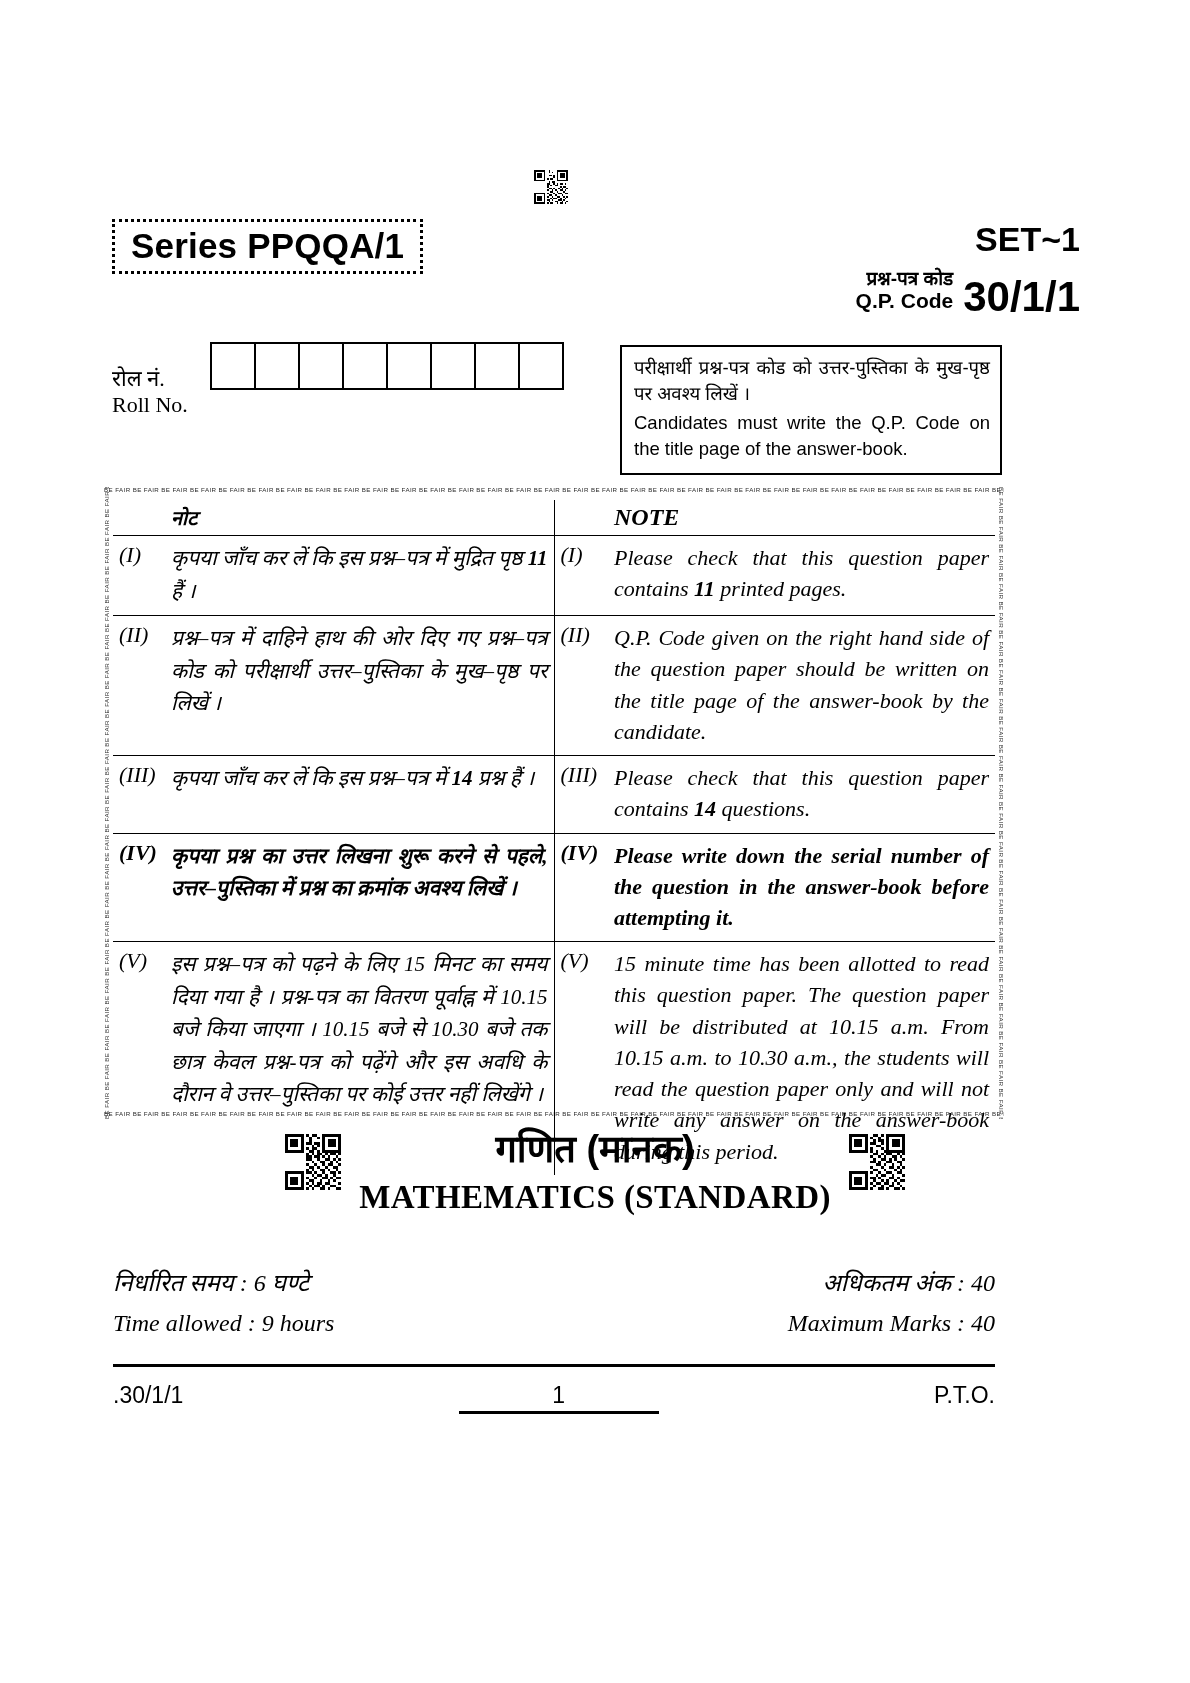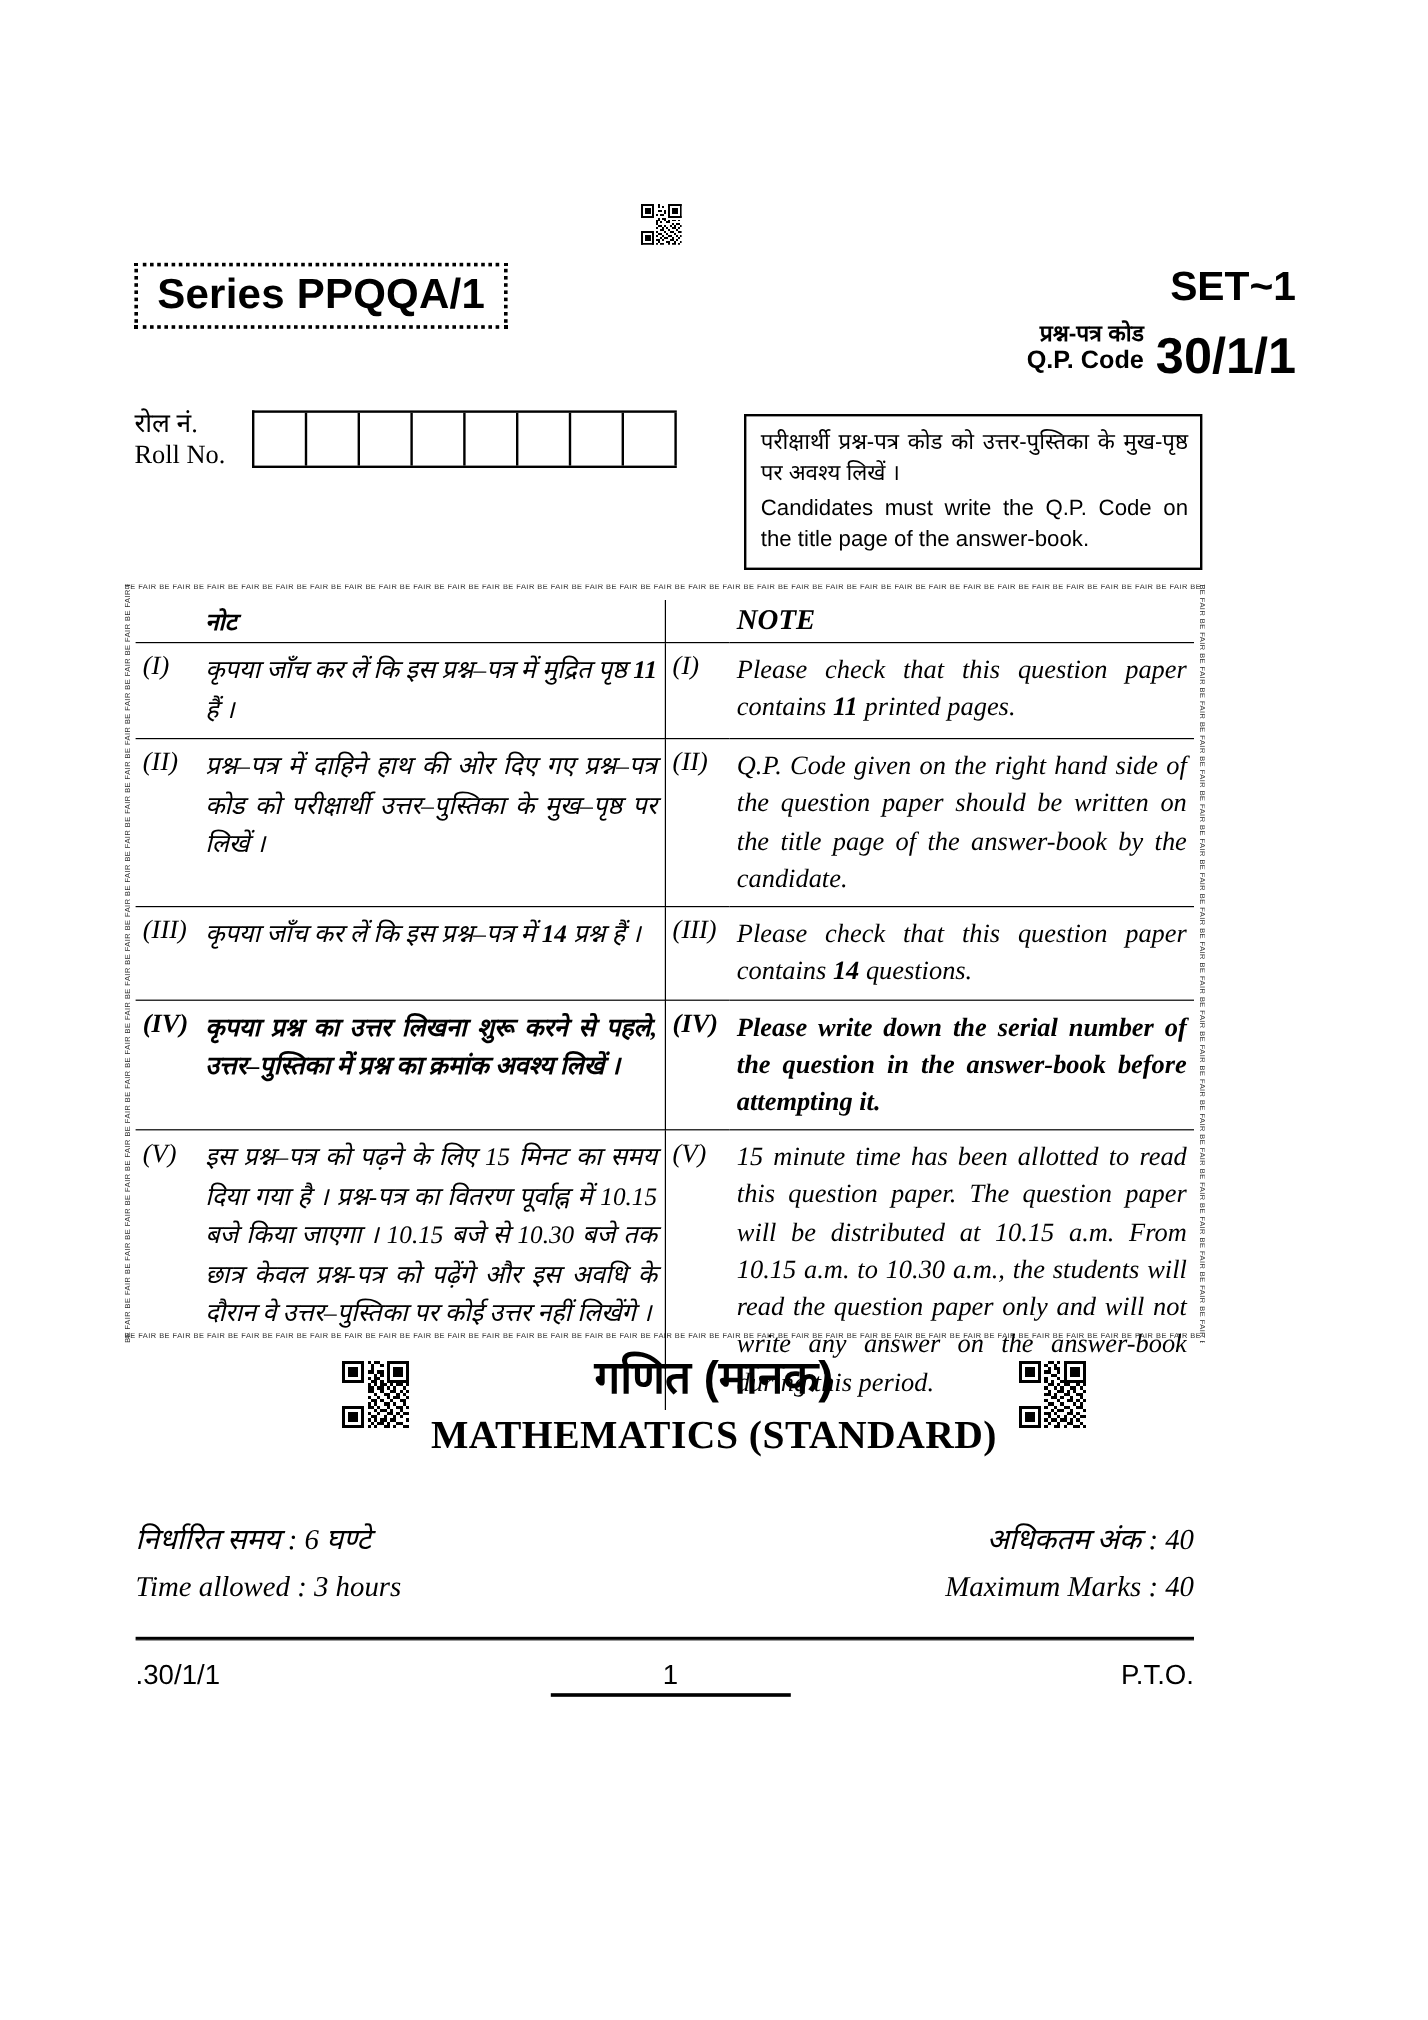--- a/index.html
+++ b/index.html
@@ -108,20 +108,21 @@
     align-items: flex-start;
   }
   .rollno-labels {
     line-height: 1.2;
     padding-top: 2px;
     width: 98px;
   }
   .rollno-labels .hi {
     font-size: 22px;
     white-space: nowrap;
+    margin-top: 26px;
   }
   .rollno-labels .en {
     font-size: 22px;
     white-space: nowrap;
   }
   .rollno-grid {
     display: flex;
     border: 2px solid #000;
     border-right: none;
     margin-top: 4px;
@@ -712,21 +713,21 @@
   <div class="title-area">
     <div class="title-hi">गणित (मानक)</div>
     <div class="title-en">MATHEMATICS (STANDARD)</div>
   </div>
 
   <div class="tm-row tm-hi">
     <div>निर्धारित समय : 6 घण्टे</div>
     <div>अधिकतम अंक : 40</div>
   </div>
   <div class="tm-row tm-en">
-    <div>Time allowed : 3 hours</div>
+    <div>Time allowed : 9 hours</div>
     <div>Maximum Marks : 40</div>
   </div>
 
   <div class="footer-rule"></div>
   <div class="footer">
     <div>.30/1/1</div>
     <div class="footer-center">
       <span class="footer-page-num">1</span>
       <span class="footer-underline"></span>
     </div>

